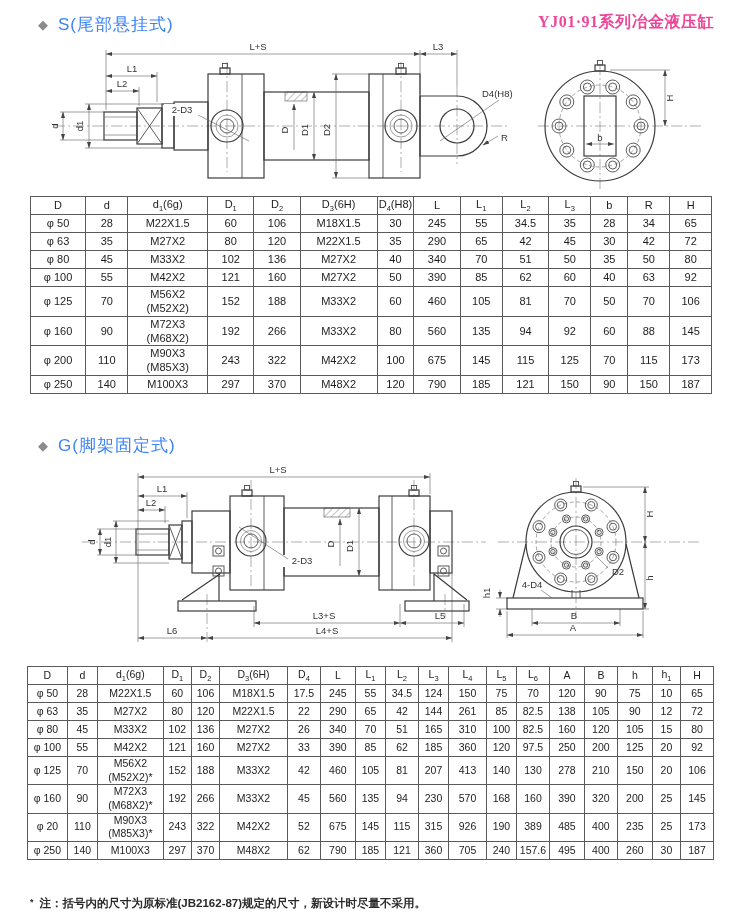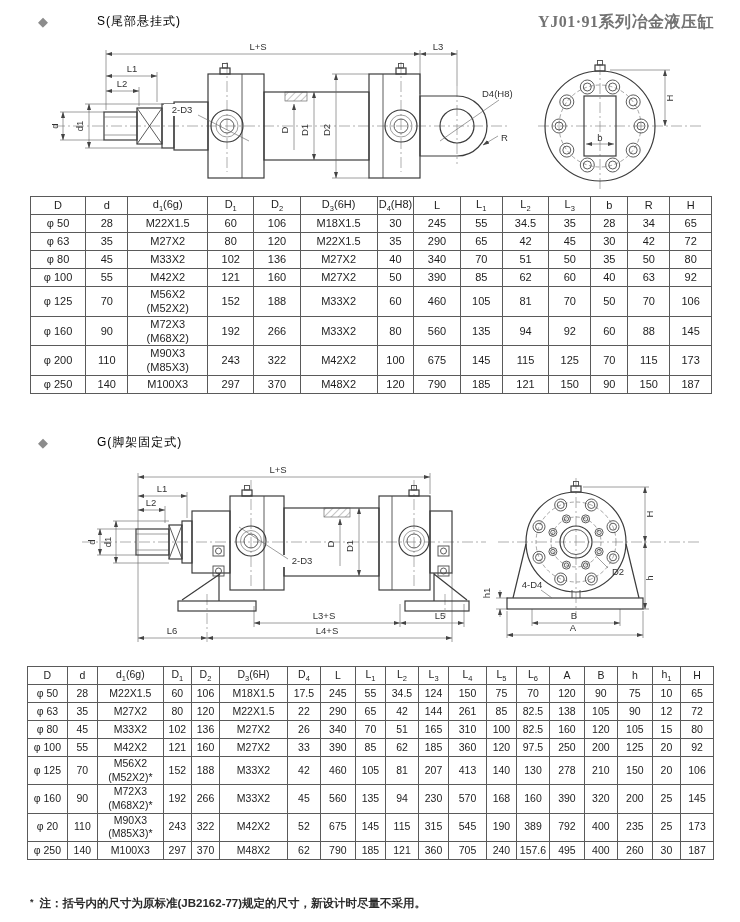--- a/index.html
+++ b/index.html
@@ -1,23 +1,23 @@
 <!DOCTYPE html>
 <html><head>
 <meta charset="utf-8">
 <style>
   html,body{margin:0;padding:0;background:#fff;}
   body{font-family:"Liberation Sans","DejaVu Sans",sans-serif;color:#222;}
   .page{position:relative;width:740px;height:922px;background:#fff;overflow:hidden;}
 
   .sec-title{position:absolute;display:flex;align-items:center;gap:10px;}
   .sec-title .diamond{color:#8c8c8c;font-size:13px;line-height:1;}
-  .sec-title .txt{font-size:12px;color:#000000;letter-spacing:1px;margin-left:39px;}
+  .sec-title .txt{font-size:17px;color:#3b82f6;letter-spacing:1px;}
   .doc-title{position:absolute;right:26px;top:12px;font-family:"Liberation Serif","DejaVu Serif",serif;
-             font-weight:bold;font-size:16px;color:#737373;letter-spacing:.5px;}
+             font-weight:bold;font-size:16px;color:#ec4899;letter-spacing:.5px;}
 
   table.spec{border-collapse:collapse;table-layout:fixed;width:100%;
              border:1.5px solid #3e3e3e;}
   table.spec th,table.spec td{border:1px solid #5a5a5a;text-align:center;vertical-align:middle;
              font-weight:normal;padding:0;white-space:pre-line;line-height:1.3;color:#1d1d1d;}
   #table-s-wrap{position:absolute;left:30px;top:196px;width:682px;}
   #table-g-wrap{position:absolute;left:27px;top:666px;width:687px;}
   #table-s th,#table-s td{font-size:11px;height:17px;}
   #table-g th,#table-g td{font-size:10.5px;height:17px;}
   table.spec sub{font-size:7.5px;}
@@ -672,24 +672,24 @@
             <td>M90X3
 (M85X3)*</td>
             <td>243</td>
             <td>322</td>
             <td>M42X2</td>
             <td>52</td>
             <td>675</td>
             <td>145</td>
             <td>115</td>
             <td>315</td>
-            <td>545</td>
+            <td>926</td>
             <td>190</td>
             <td>389</td>
-            <td>792</td>
+            <td>485</td>
             <td>400</td>
             <td>235</td>
             <td>25</td>
             <td>173</td>
           </tr>
           <tr>
             <td>φ 250</td>
             <td>140</td>
             <td>M100X3</td>
             <td>297</td>
@@ -707,16 +707,16 @@
             <td>400</td>
             <td>260</td>
             <td>30</td>
             <td>187</td>
           </tr>
         </tbody>
       </table>
   </div>
 
   <div class="note">
-    <span class="star">*</span><span>注：括号内的尺寸为原标准(JB2162-77)规定的尺寸，新设计时尽量不采用。</span>
+    <span class="star">*</span><span>注：括号内的尺寸为原标准(JB2162-87)规定的尺寸，新设计时尽量不采用。</span>
   </div>
 
 </div>
 
 </body></html>

